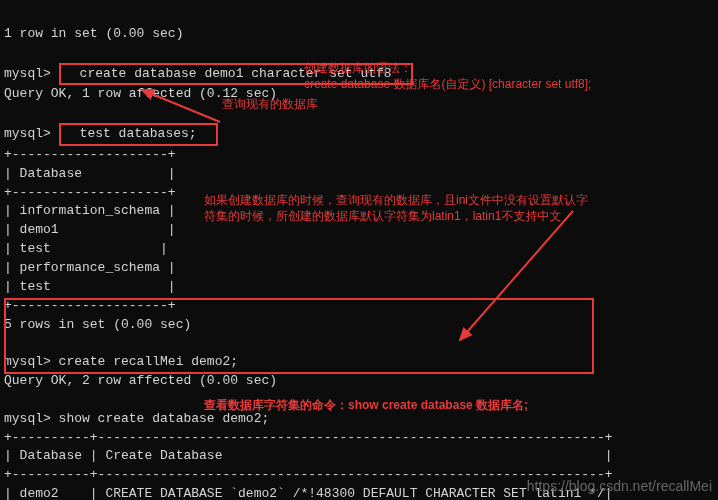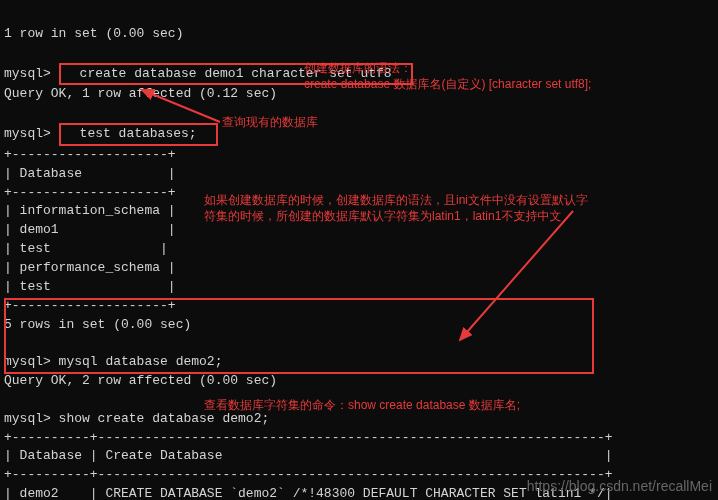--- a/index.html
+++ b/index.html
@@ -50,21 +50,21 @@
 <span class="line">| Database           |</span>
 <span class="line">+--------------------+</span>
 <span class="line">| information_schema |</span>
 <span class="line">| demo1              |</span>
 <span class="line">| test              |</span>
 <span class="line">| performance_schema |</span>
 <span class="line">| test               |</span>
 <span class="line">+--------------------+</span>
 <span class="line">5 rows in set (0.00 sec)</span>
 
-<span class="line"><span>mysql&gt; </span><span>mysql database demo2;</span></span>
+<span class="line"><span>mysql&gt; </span><span>create recallMei demo2;</span></span>
 <span class="line">Query OK, 2 row affected (0.00 sec)</span>
 
 <span class="line"><span>mysql&gt; </span><span>show create database demo2;</span></span>
 <span class="line">+----------+-----------------------------------------------------------------+</span>
 <span class="line">| Database | Create Database                                                 |</span>
 <span class="line">+----------+-----------------------------------------------------------------+</span>
 <span class="line">| demo2    | CREATE DATABASE `demo2` /*!48300 DEFAULT CHARACTER SET latin1 */|</span>
 
 
 
@@ -76,27 +76,27 @@
 
 
 </div>
 
 <div class="big-box" style="left:4px; top:298px; width:590px; height:76px;"></div>
 
 <div class="anno" style="left:304px; top:44px;">
 <span>创建数据库的语法：</span>
 <span>create database 数据库名(自定义) [character set utf8];</span></div>
 
-<div class="anno" style="left:222px; top:114px;font-family:Liberation Serif, serif;">查询现有的数据库</div>
+<div class="anno" style="left:222px; top:96px;font-family:Liberation Serif, serif;">查询现有的数据库</div>
 
 <div class="anno" style="left:204px; top:176px;">
-<span>如果创建数据库的时候，创建数据库的语法，且ini文件中没有设置默认字</span>
+<span>如果创建数据库的时候，查询现有的数据库，且ini文件中没有设置默认字</span>
 <span>符集的时候，所创建的数据库默认字符集为latin1，latin1不支持中文</span></div>
 
-<div class="anno" style="left:204px; top:397px;">查看数据库字符集的命令：show create database 数据库名;</div>
+<div class="anno" style="left:204px; top:397px;font-weight:bold;">查看数据库字符集的命令：show create database 数据库名;</div>
 
 <svg class="arrow" width="718" height="500" style="left:0;top:0;">
   <defs>
     <marker id="ah" markerWidth="8" markerHeight="8" refX="6" refY="3" orient="auto">
       <path d="M0,0 L7,3 L0,6 Z" fill="#e83a3a"></path>
     </marker>
   </defs>
 
   <line x1="220" y1="122" x2="142" y2="90" stroke="#e83a3a" stroke-width="2" marker-end="url(#ah)"></line>
 

